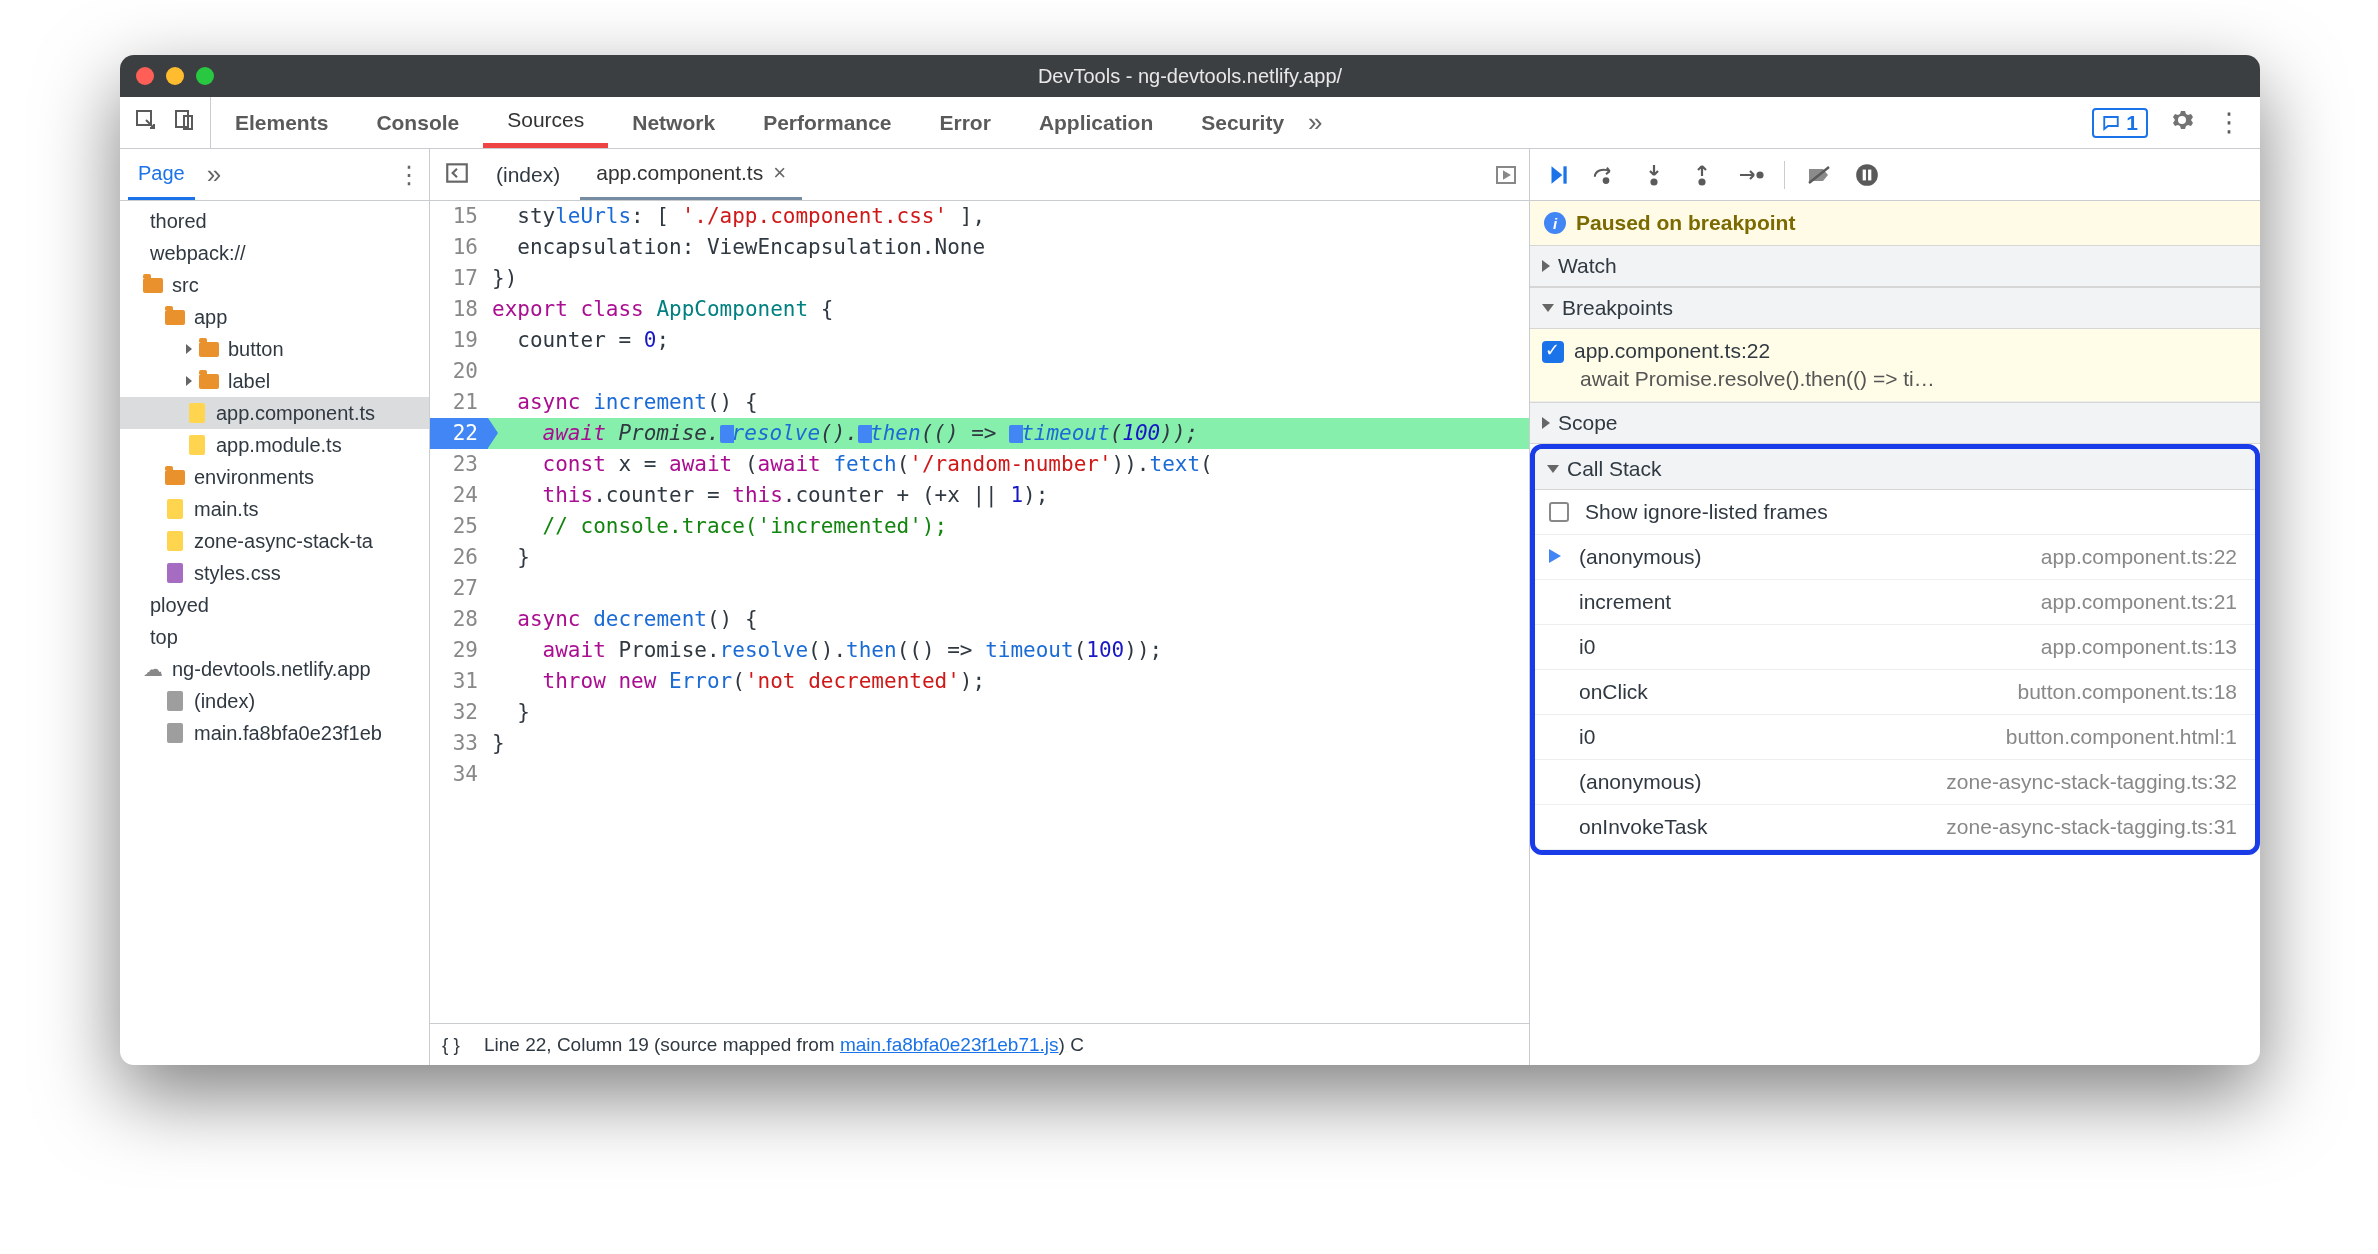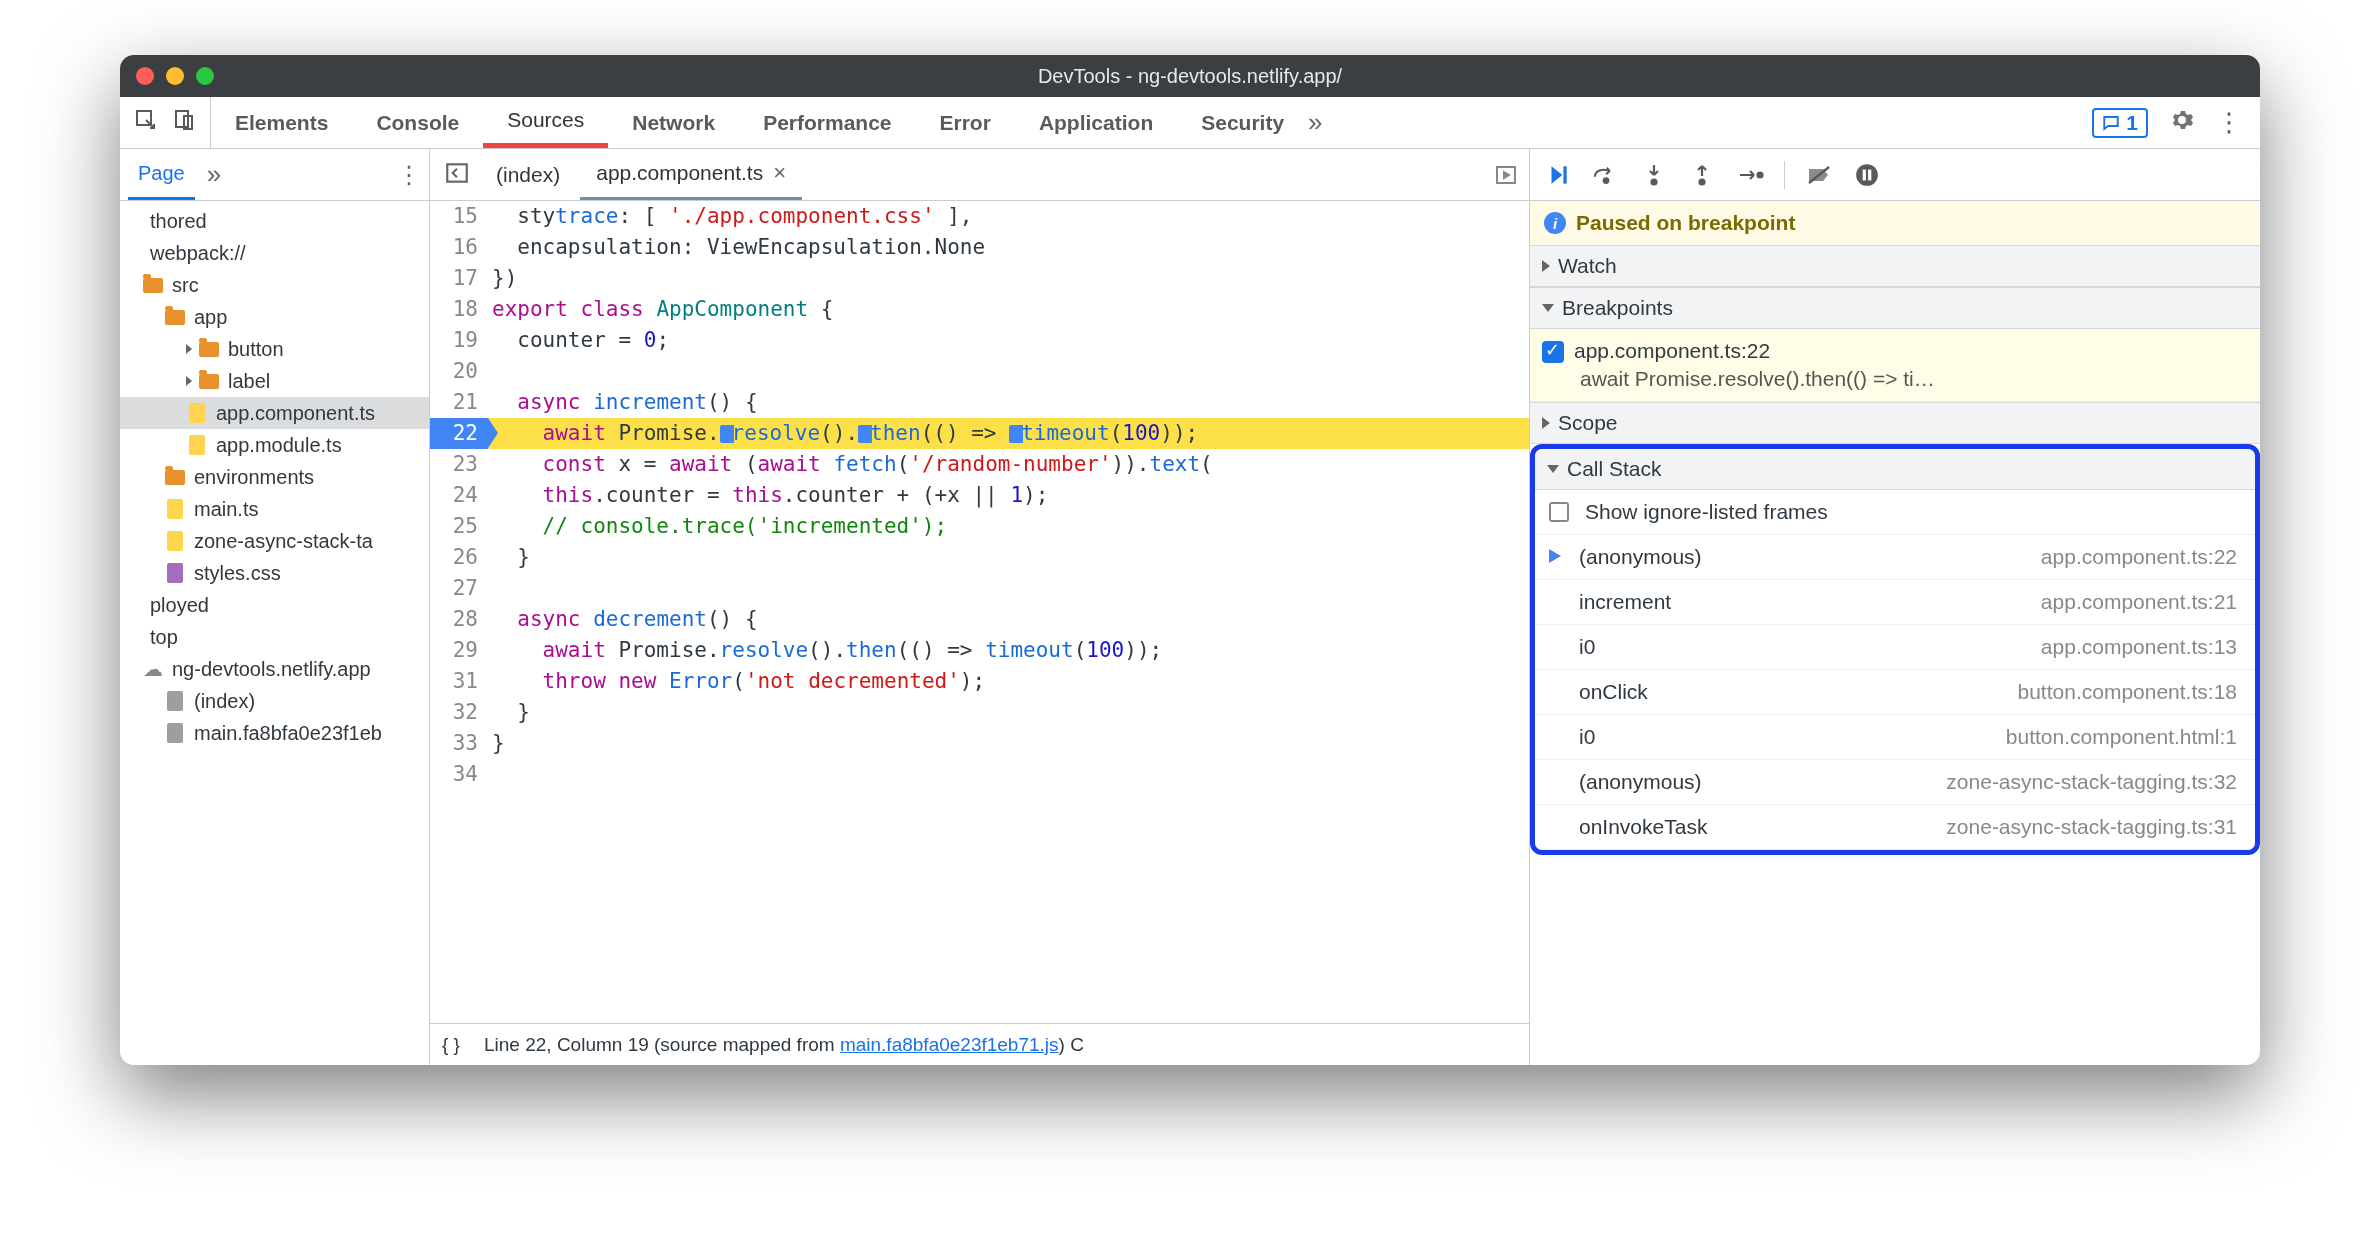--- a/index.html
+++ b/index.html
@@ -68,21 +68,21 @@
 .editor-tabs { height:52px; display:flex; align-items:center; border-bottom:1px solid #cacdcf; padding:0 8px; gap:4px;}
 .editor-tabs .etab { padding:0 16px; height:100%; display:flex; align-items:center; gap:10px; font-size:21px; cursor:pointer;}
 .editor-tabs .etab.active { background:#fff; border-bottom:3px solid #758ca3; color:#333;}
 .editor-tabs .etab .close { font-size:22px; color:#666; }
 .code { flex:1; overflow:hidden; font-family: Menlo, Consolas, monospace; font-size:21px; line-height:31px; position:relative;}
 .code-line { display:flex; }
 .gut { width:58px; text-align:right; padding-right:10px; color:#888; user-select:none; background:#fff;}
 .src { flex:1; white-space:pre; padding-left:4px;}
 .code-line.bp .gut { background:#4285f4; color:#fff; position:relative;}
 .code-line.bp .gut::after{content:'';position:absolute;right:-10px;top:0;border-left:10px solid #4285f4;border-top:15px solid transparent;border-bottom:15px solid transparent;}
-.code-line.bp .src { background:#fde047; }
+.code-line.bp .src { background:#86efac;font-style:italic; }
 .kw{color:#aa0d91;} .fn{color:#1a6bd6;} .cls{color:#008080;} .num{color:#1818c4;} .str{color:#d01818;} .cmt{color:#12850f;}
 .marker{display:inline-block;width:14px;height:18px;background:#4285f4;vertical-align:middle;border-radius:2px 0 0 2px;position:relative;margin-right:-2px;}
 .status-bar { height:42px; border-top:1px solid #cacdcf; display:flex; align-items:center; padding:0 12px; font-size:19px; gap:12px;}
 .status-bar a { color:#1a73e8; text-decoration:underline;}
 .debug-pane { width:730px; display:flex; flex-direction:column; font-size:21px; }
 .debug-toolbar { height:52px; display:flex; align-items:center; gap:20px; padding:0 14px; border-bottom:1px solid #cacdcf;}
 .dbtn { width:28px; height:28px; display:flex; align-items:center; justify-content:center; cursor:pointer;}
 .paused-banner { background:#fffbe6; padding:10px 14px; display:flex; align-items:center; gap:10px; font-weight:600; color:#7a6a00;}
 .paused-banner .info{width:22px;height:22px;border-radius:50%;background:#4285f4;color:#fff;display:flex;align-items:center;justify-content:center;font-size:15px;font-weight:bold;font-style:italic;}
 .section-h { background:#f1f3f4; padding:8px 12px; display:flex; align-items:center; gap:8px; border-top:1px solid #d6d6d6; border-bottom:1px solid #d6d6d6; font-weight:500; cursor:pointer;}
@@ -286,21 +286,21 @@
             <span>(index)</span>
           </div>
           <div class="etab active">
             <span>app.component.ts</span>
             <span class="close">×</span>
           </div>
         </div>
       <div class="code" id="code">
           <div class="code-line">
             <div class="gut">15</div>
-            <div class="src">  sty<span class="fn">trace</span>: [ <span class="str">'./app.component.css'</span> ],</div>
+            <div class="src">  sty<span class="fn">leUrls</span>: [ <span class="str">'./app.component.css'</span> ],</div>
           </div>
           <div class="code-line">
             <div class="gut">16</div>
             <div class="src">  encapsulation: ViewEncapsulation.None</div>
           </div>
           <div class="code-line">
             <div class="gut">17</div>
             <div class="src">})</div>
           </div>
           <div class="code-line">

